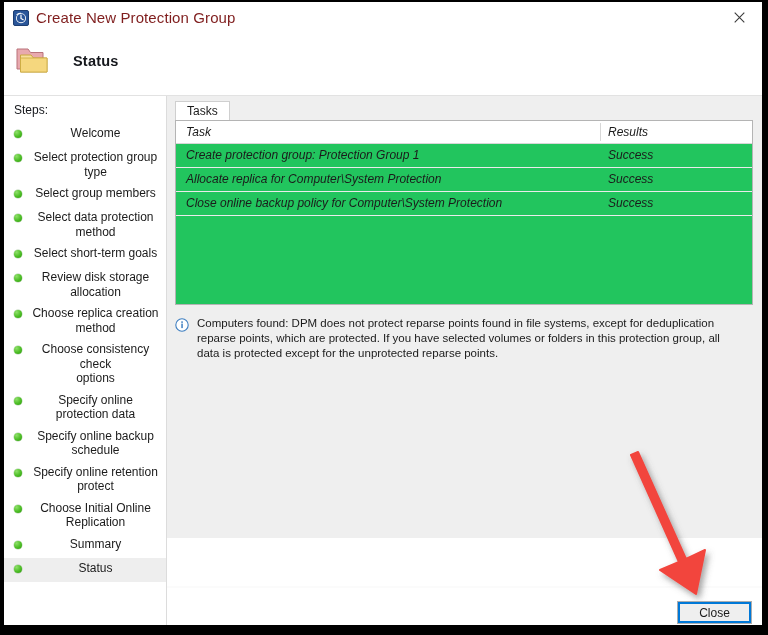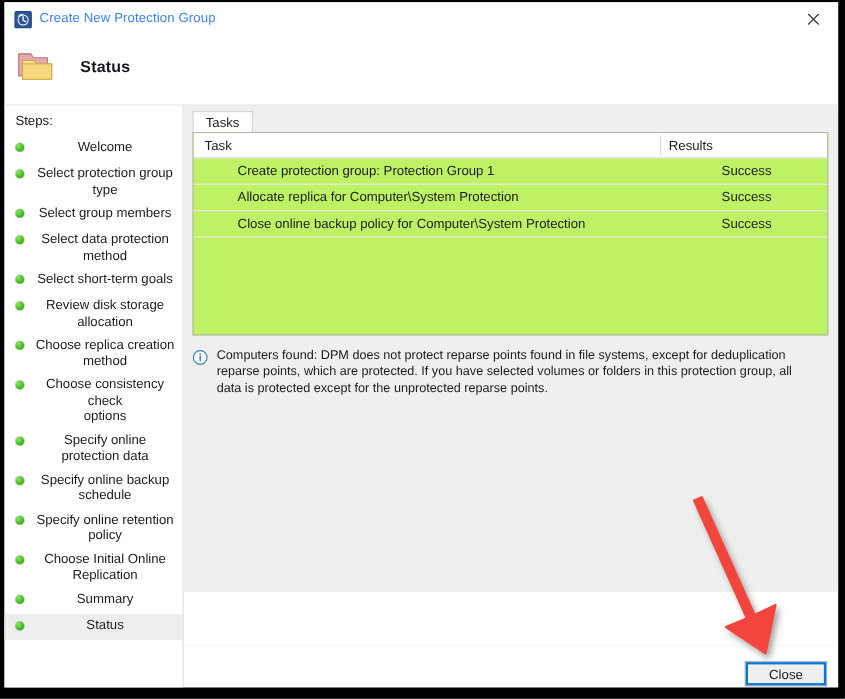--- a/index.html
+++ b/index.html
@@ -38,22 +38,22 @@
     position: absolute;
     left: 9px;
     top: 8px;
     width: 16px;
     height: 16px;
   }
   #title-text {
     position: absolute;
     left: 32px;
     top: 7px;
-    font-size: 12px;
-    color: #3b82f6;
+    font-size: 15px;
+    color: #7f1d1d;
     white-space: nowrap;
     letter-spacing: 0.1px;
   }
   #titlebar-close {
     position: absolute;
     right: 0;
     top: 0;
     width: 46px;
     height: 31px;
     background: transparent;
@@ -194,24 +194,25 @@
     box-sizing: border-box;
   }
 
   
   #tasklist {
     position: absolute;
     left: 8px;
     top: 24px;
     width: 578px;
     height: 185px;
-    background: #bef264;
+    background: #22c55e;
     border: 1px solid #b4b4b4;
     box-sizing: border-box;
     overflow: hidden;
+    font-style: italic;
   }
   #tasklist-header {
     position: relative;
     height: 22px;
     background: #ffffff;
     border-bottom: 1px solid #d7d7d7;
   }
   .col-task {
     position: absolute;
     left: 10px;
@@ -240,30 +241,28 @@
     border-bottom: 1px solid #ebebeb;
     cursor: default;
   }
   .task-row .t-name {
     position: absolute;
     left: 10px;
     top: 4px;
     font-size: 12px;
     color: #1b1b1b;
     white-space: nowrap;
-    margin-left: 30px;
   }
   .task-row .t-result {
     position: absolute;
     left: 432px;
     top: 4px;
     font-size: 12px;
     color: #1b1b1b;
     white-space: nowrap;
-    margin-left: 48px;
   }
 
   
   #infobox {
     position: absolute;
     left: 8px;
     top: 220px;
     width: 578px;
   }
   #info-icon {
@@ -404,21 +403,21 @@
         <span class="step-bullet"></span>
         <span class="step-label">Specify online protection data</span>
       </div>
       <div class="step">
         <span class="step-bullet"></span>
         <span class="step-label">Specify online backup
 schedule</span>
       </div>
       <div class="step">
         <span class="step-bullet"></span>
-        <span class="step-label">Specify online retention policy</span>
+        <span class="step-label">Specify online retention protect</span>
       </div>
       <div class="step">
         <span class="step-bullet"></span>
         <span class="step-label">Choose Initial Online
 Replication</span>
       </div>
       <div class="step">
         <span class="step-bullet"></span>
         <span class="step-label">Summary</span>
       </div>

